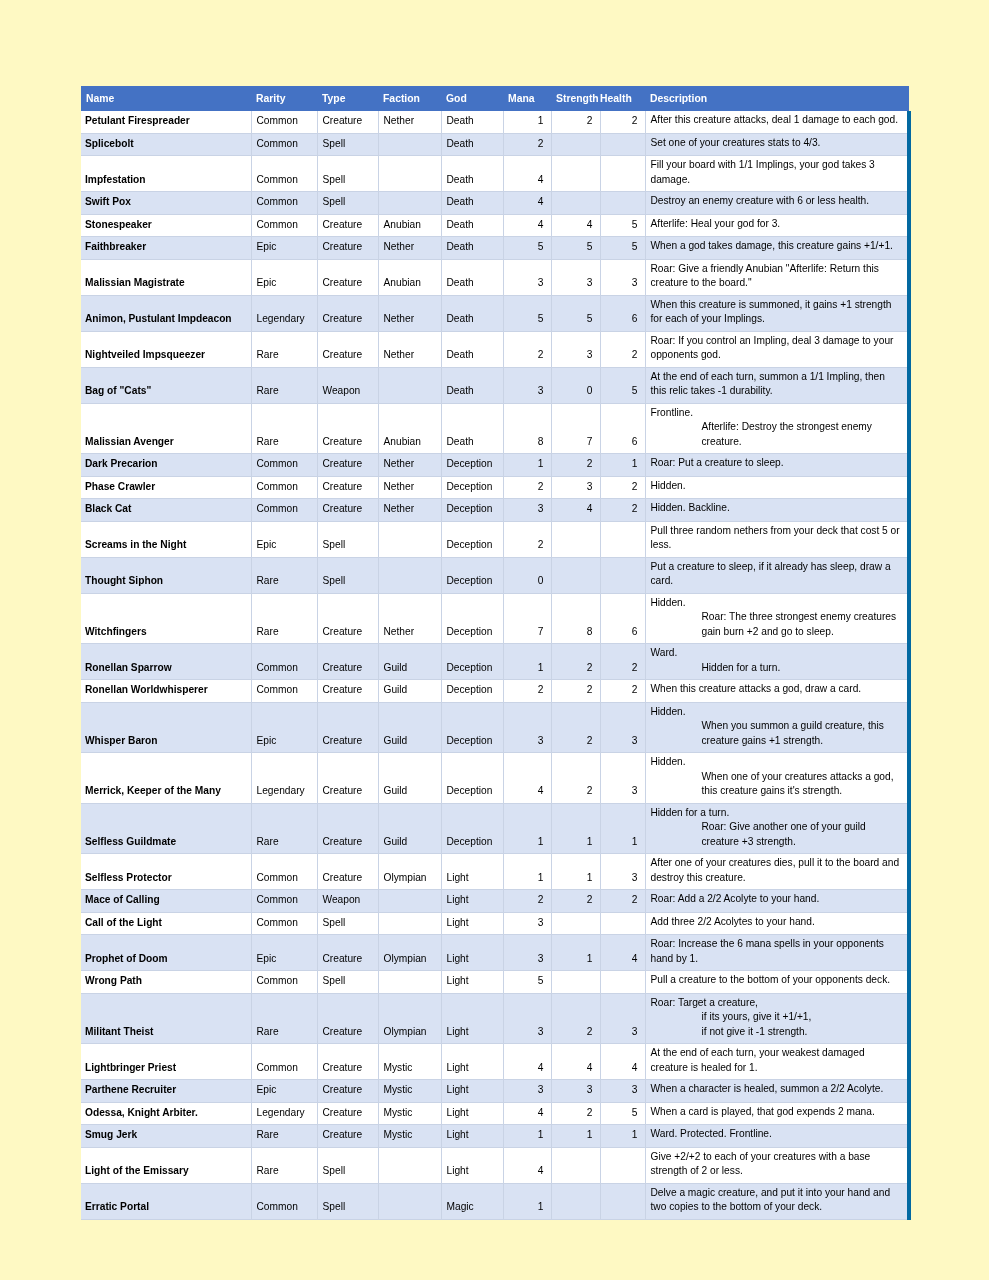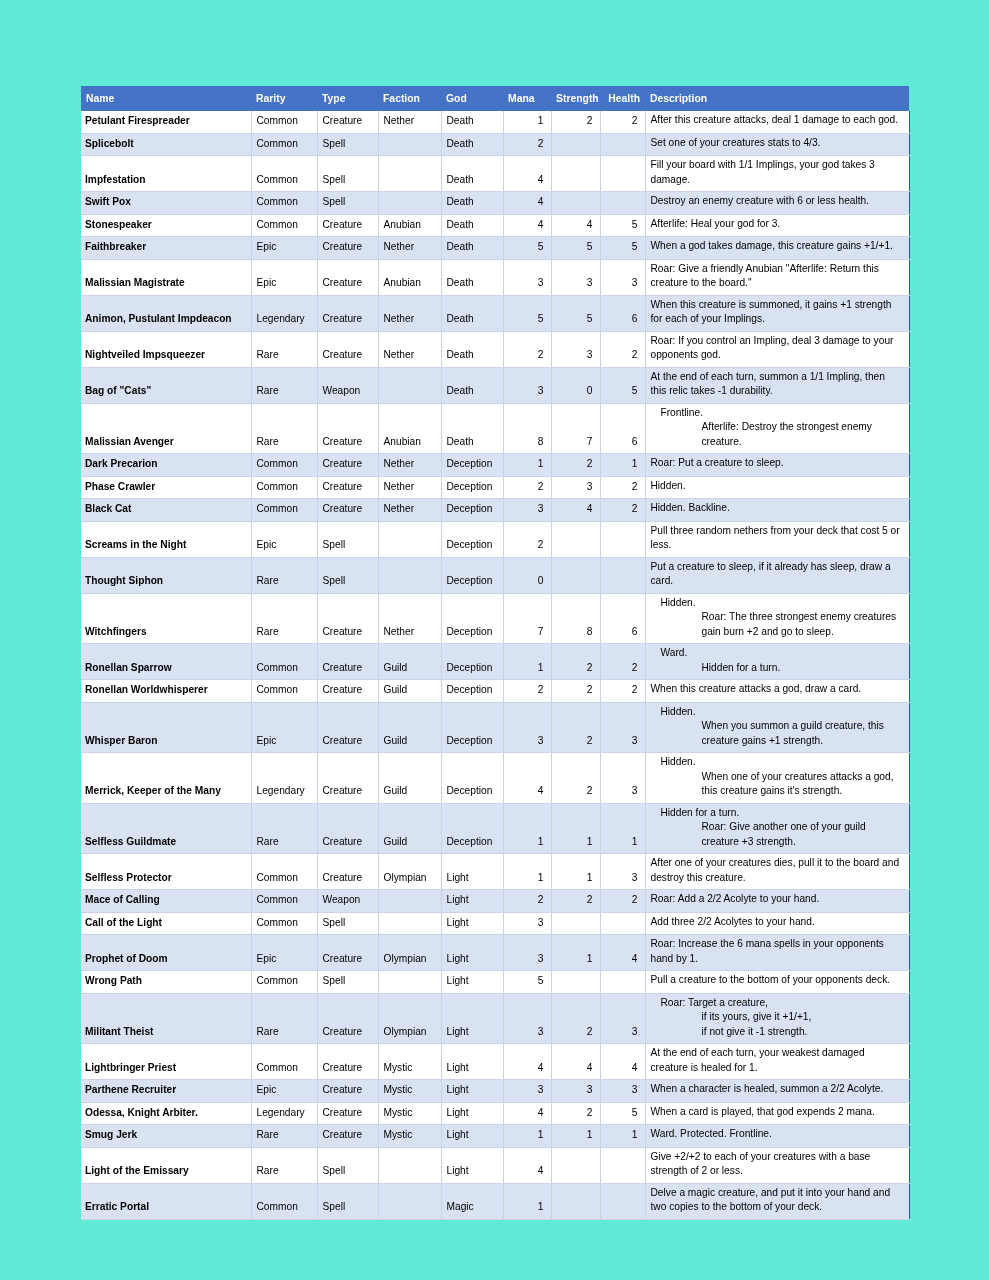--- a/index.html
+++ b/index.html
@@ -10,21 +10,21 @@
   body {
     width: 989px;
     height: 1280px;
     font-family: "Liberation Sans", sans-serif;
     -webkit-font-smoothing: antialiased;
   }
   #page {
     position: relative;
     width: 989px;
     height: 1280px;
-    background: #5eead4;
+    background: #fef9c3;
     overflow: hidden;
   }
   #card-table-wrap {
     position: absolute;
     left: 81px;
     top: 86px;
     width: 828px;
   }
   table.card-table {
     border-collapse: collapse;
@@ -46,42 +46,42 @@
     border: none;
     white-space: nowrap;
   }
   table.card-table thead th.num {
     padding-right: 6px;
   }
   table.card-table thead th.th-strength {
     padding-right: 2px;
   }
   table.card-table thead th.th-health {
-    text-align: right;
+    text-align: left;
     padding-left: 0px;
   }
   table.card-table tbody td {
     border-right: 1px solid #c9d3e5;
     border-bottom: 1px solid #c9d3e5;
     padding: 3px 5px 4px 5px;
     vertical-align: bottom;
     line-height: 14.5px;
     font-size: 10.2px;
   }
   table.card-table tbody td.c-name {
     font-weight: bold;
     padding-left: 4px;
   }
   table.card-table tbody td.num {
     text-align: right;
     padding-right: 7px;
   }
   table.card-table tbody td.c-desc {
     vertical-align: top;
-    border-right: 1px solid #0369a1;
+    border-right: 4px solid #0369a1;
     padding-left: 5px;
     padding-top: 2px;
   }
   table.card-table tbody tr.band td {
     background: #D9E2F3;
   }
   table.card-table tbody tr.plain td {
     background: #ffffff;
   }
   table.card-table tbody tr:first-child td {
@@ -90,21 +90,21 @@
   
   col.w-name    { width: 170px; }
   col.w-rarity  { width: 66px; }
   col.w-type    { width: 61px; }
   col.w-faction { width: 63px; }
   col.w-god     { width: 62px; }
   col.w-mana    { width: 48px; }
   col.w-str     { width: 49px; }
   col.w-hp      { width: 45px; }
   col.w-desc    { width: 264px; }
-  .desc-line { display: block; margin-left: 10px; }
+  .desc-line { display: block; }
   .desc-indent { display: block; padding-left: 4px; margin-left: 47px; }
 </style>
 </head>
 <body>
 
 <div id="page">
   <div id="card-table-wrap">
     <table class="card-table">
       <colgroup>
         <col class="w-name">

